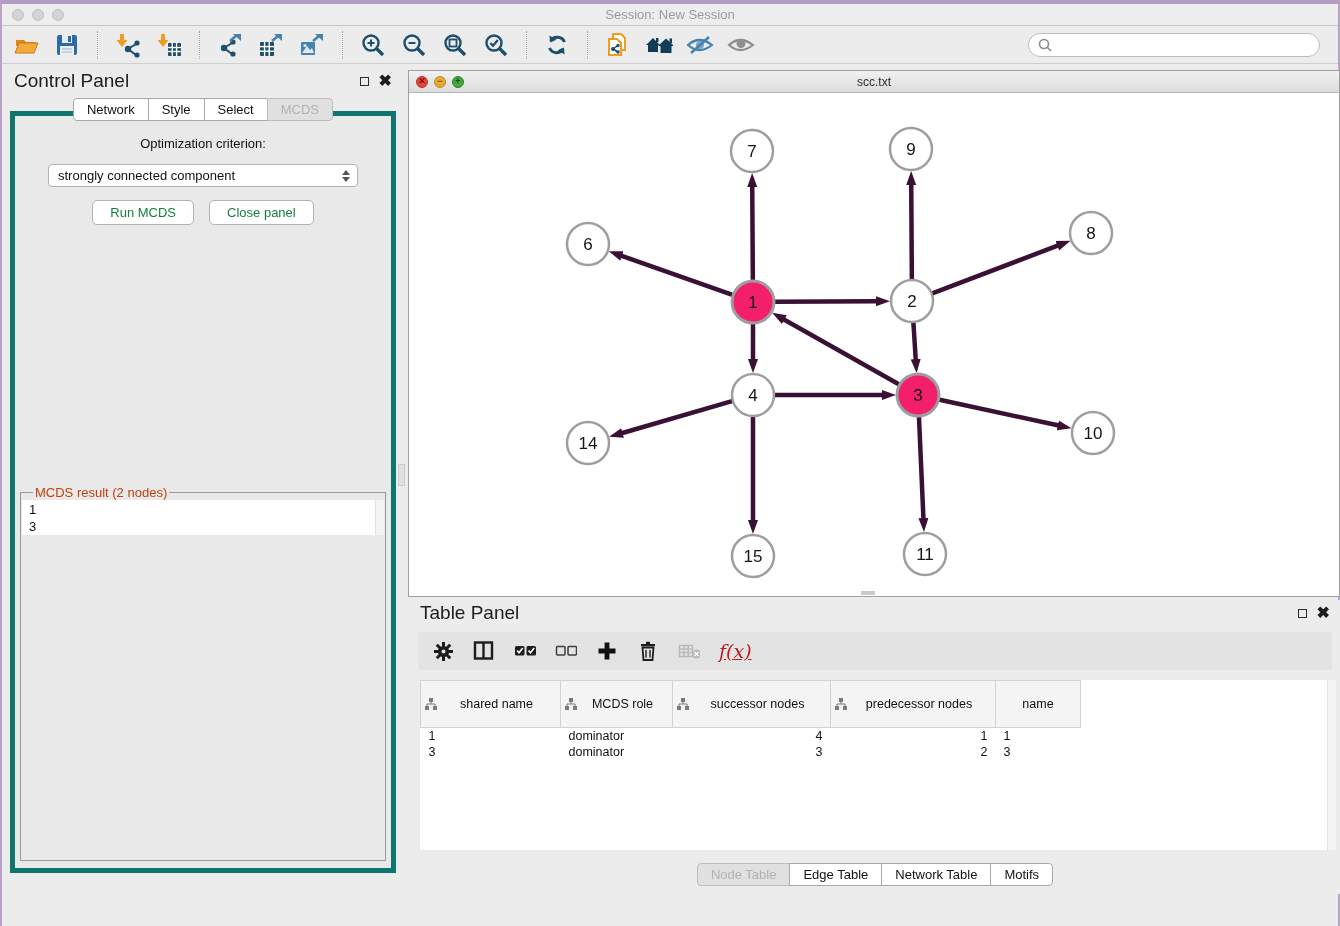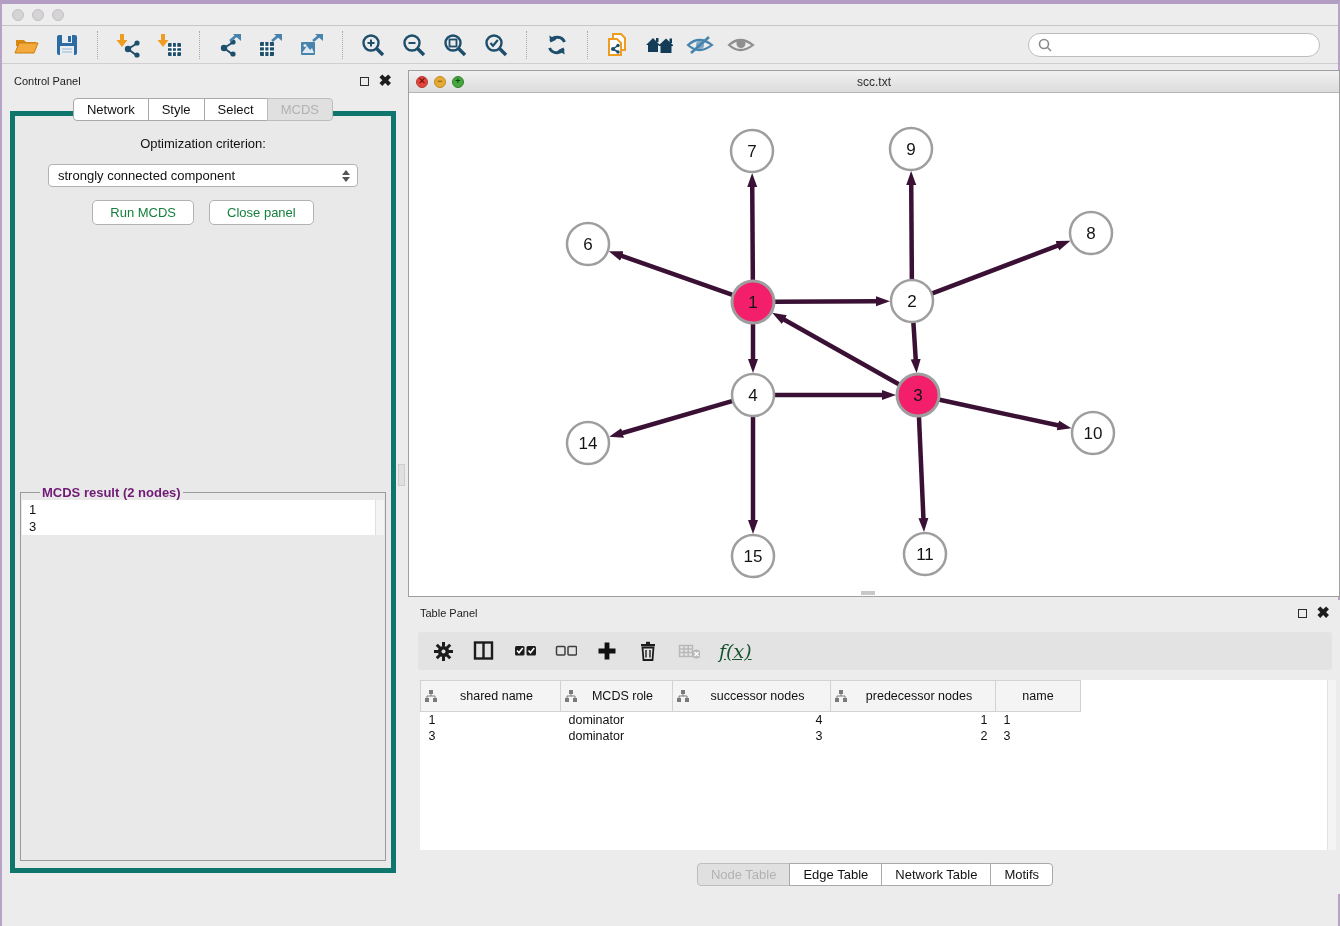--- a/index.html
+++ b/index.html
@@ -28,21 +28,21 @@
   .search-box { width:292px; height:24px; border:1px solid #bdbdbd; border-radius:12px;
     background:#fff; display:flex; align-items:center; padding-left:8px; }
   .search-box input { border:none; outline:none; flex:1; font-size:12px; background:transparent; font-family:"Liberation Sans",sans-serif; }
 
   
   .workspace { position:absolute; top:64px; left:0; right:0; bottom:36px; }
 
   
   .control-panel { position:absolute; left:0; top:0; width:402px; bottom:9px; background:#ececec; }
   .panel-header { height:26px; display:flex; align-items:center; padding:0 12px; }
-  .panel-header .ph-title { font-size:11px; color:#1d1d1d; }
+  .panel-header .ph-title { font-size:19px; color:#1d1d1d; }
   .ph-icons { margin-left:auto; display:flex; align-items:center; gap:10px; }
   .float-icon { width:9px; height:9px; border:1.5px solid #2c2c2c; display:inline-block; }
   .close-icon { font-size:16px; font-weight:bold; color:#1d1d1d; line-height:10px; }
   .tabs-row { display:flex; justify-content:center; margin-top:4px; position:relative; z-index:2; }
   .seg { display:flex; }
   .seg .tab { font-size:13px; padding:3px 13px; background:#fff; border:1px solid #a9a9a9;
     margin-left:-1px; color:#111; }
   .seg .tab:first-child { border-top-left-radius:4px; border-bottom-left-radius:4px; margin-left:0; }
   .seg .tab:last-child { border-top-right-radius:4px; border-bottom-right-radius:4px; }
   .seg .tab.selected { background:#e0e0e0; color:#b2b2b2; border-color:#bdbdbd; }
@@ -53,21 +53,21 @@
     border-radius:4px; display:flex; align-items:center; padding-left:9px; font-size:13px; color:#111; }
   .combo .stepper { margin-left:auto; width:18px; display:flex; flex-direction:column; align-items:center; gap:2px; padding-right:4px; }
   .combo .stepper .up { width:0;height:0;border-left:4px solid transparent;border-right:4px solid transparent;border-bottom:5px solid #555; }
   .combo .stepper .dn { width:0;height:0;border-left:4px solid transparent;border-right:4px solid transparent;border-top:5px solid #555; }
   .btn-row { display:flex; justify-content:center; gap:15px; margin-top:13px; }
   .aq-btn { background:#fff; border:1px solid #b2b2b2; border-radius:5px; font-size:13px;
     padding:4px 17px; color:#15803d; font-family:"Liberation Sans",sans-serif; }
   .cp-spacer { flex:1; }
   .result-fieldset { margin:0 5px 7px; border:1px solid #9a9a9a; padding:0;
     height:376px; display:flex; flex-direction:column; background:#e9e9e9; }
-  .result-fieldset legend { font-size:13px; color:#701a75; margin-left:19px; padding:0 2px;font-weight:bold; }
+  .result-fieldset legend { font-size:13px; color:#c2410c; margin-left:12px; padding:0 2px; }
   .result-box { flex:1; background:#fff; margin:0 1px 1px; position:relative;
     font-size:13px; color:#111; padding:1px 0 0 7px; line-height:17px; }
   .result-scroll { position:absolute; top:0; right:0; width:9px; bottom:0;
     background:#f4f4f4; border-left:1px solid #e0e0e0; }
 
   
   .v-split-handle { position:absolute; left:396px; top:396px; width:7px; height:22px;
     background:#e0e0e0; border:1px solid #cdcdcd; }
 
   
@@ -84,25 +84,25 @@
   .nw-title { position:absolute; left:0; right:0; text-align:center; font-size:12px; color:#2d2d2d; }
   .nw-canvas { position:relative; width:100%; height:503px; background:#fff; }
   .nw-canvas svg { position:absolute; inset:0; }
   .nw-resize-dash { position:absolute; bottom:1px; left:452px; width:14px; height:4px; background:#c9c9c9; }
 
   
   .table-panel { position:absolute; left:406px; top:532px; width:934px; height:294px; background:#ececec; }
   .tp-toolbar { margin:6px 10px 0; height:38px; background:#e3e3e3; border-radius:3px;
     display:flex; align-items:center; gap:19px; padding-left:14px; }
   .tp-icon { width:22px; height:22px; display:flex; align-items:center; justify-content:center; }
-  .fx-label { font-family:"DejaVu Serif", serif; font-style:italic; font-size:19px; color:#14532d;text-decoration:underline; }
+  .fx-label { font-family:"DejaVu Serif", serif; font-style:italic; font-size:19px; color:#b91c1c;text-decoration:underline; }
   .tp-table { position:absolute; left:12px; right:6px; top:80px; bottom:44px; background:#fff; }
   .tp-scroll { position:absolute; right:0; top:0; bottom:0; width:9px; background:#f4f4f4; border-left:1px solid #e2e2e2; }
   table.data { border-collapse:collapse; font-size:12.5px; color:#111; table-layout:fixed; }
-  table.data th { background:#f4f4f4; border:1px solid #d2d2d2; font-weight:normal; height:19px; padding:8px 4px; }
+  table.data th { background:#f4f4f4; border:1px solid #d2d2d2; font-weight:normal; height:19px; padding:16px 4px; }
   .th-inner { display:flex; align-items:center; }
   .th-inner .th-label { flex:1; text-align:center; font-size:12.5px; }
   table.data td { height:16px; padding:0 8px; border:none; }
   td.al { text-align:left; } td.ar { text-align:right; }
 
   .tp-tabs { position:absolute; left:0; right:0; bottom:8px; display:flex; justify-content:center; }
 
   
   .statusbar { position:absolute; left:0; right:0; bottom:0; height:36px;
     border-top:1px solid #c9c9c9; background:#ececec; display:flex; align-items:center; padding:0 10px; }
@@ -116,20 +116,21 @@
 <body>
 
 <div class="app">
 
   <div class="titlebar">
     <div class="traffic">
       <span class="dot"></span>
       <span class="dot"></span>
       <span class="dot"></span>
     </div>
+    <div class="title-text">Session: New Session</div>
   </div>
 
   <div class="toolbar">
     <span class="tb-icon">
       <svg width="26" height="26">
           <path d="M3 8 h8 l2 2 h10 v4 H3 z" fill="#d98a10"></path>
           <path d="M2 21 L6 11 H25 L21 21 Z" fill="#f3a93c" stroke="#c97f12"></path>
         </svg>
     </span>
     <span class="tb-icon">

